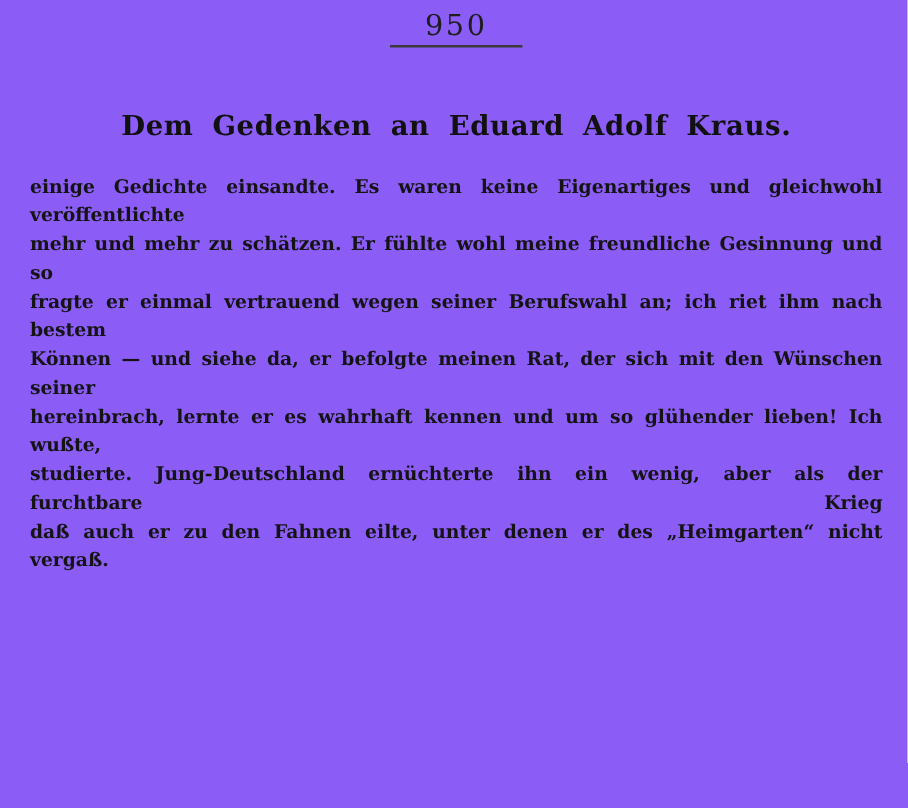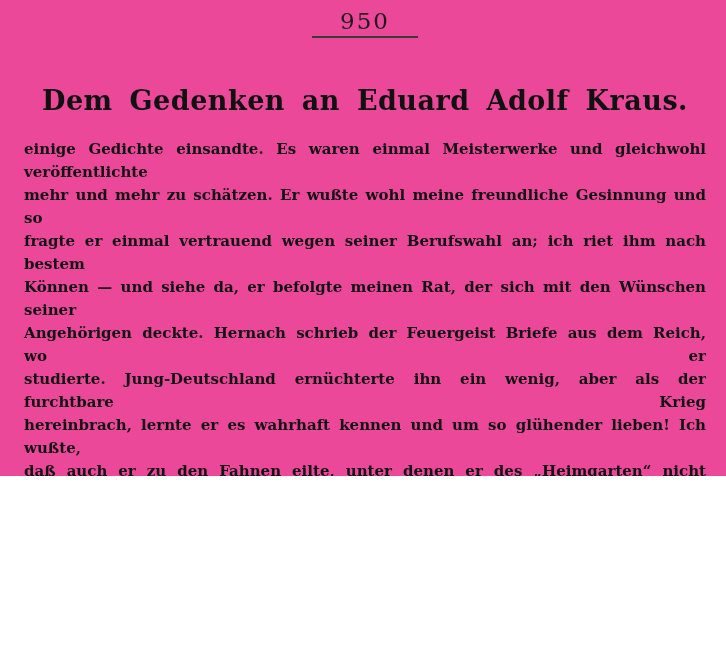--- a/index.html
+++ b/index.html
@@ -3,22 +3,22 @@
 <meta charset="utf-8">
 <style>
   html, body {
     margin: 0;
     padding: 0;
     background: #ffffff;
   }
   .page {
     position: relative;
     width: 726px;
-    height: 476px;
-    background: #ec4899;
+    height: 646px;
+    background: #8b5cf6;
     color: #161616;
     font-family: "DejaVu Serif", "Liberation Serif", serif;
     overflow: hidden;
     box-sizing: border-box;
     padding: 0 20px 0 24px;
   }
   .pageno {
     margin-top: 8px;
     text-align: center;
     font-size: 23px;
@@ -28,21 +28,21 @@
   }
   .rule {
     width: 106px;
     height: 2px;
     background: #3a3a3a;
     margin: 2px auto 0 auto;
   }
   .title {
     margin: 46px 0 0 0;
     text-align: center;
-    font-size: 27px;
+    font-size: 22px;
     line-height: 34px;
     font-weight: bold;
     word-spacing: 7px;
     letter-spacing: 0.5px;
     color: #111;
   }
   .body {
     margin-top: 20px;
     font-size: 15px;
     font-weight: bold;
@@ -65,25 +65,24 @@
 <div class="page">
 
   <div class="pageno">950</div>
   <div class="rule"></div>
 
   <h1 class="title">Dem Gedenken an Eduard Adolf Kraus.</h1>
 
   <div class="body">
 
     <div class="para para-1">
-      <div class="line">einige Gedichte einsandte. Es waren einmal Meisterwerke und gleichwohl veröffentlichte</div>
-      <div class="line">mehr und mehr zu schätzen. Er wußte wohl meine freundliche Gesinnung und so</div>
+      <div class="line">einige Gedichte einsandte. Es waren keine Eigenartiges und gleichwohl veröffentlichte</div>
+      <div class="line">mehr und mehr zu schätzen. Er fühlte wohl meine freundliche Gesinnung und so</div>
       <div class="line">fragte er einmal vertrauend wegen seiner Berufswahl an; ich riet ihm nach bestem</div>
       <div class="line">Können — und siehe da, er befolgte meinen Rat, der sich mit den Wünschen seiner</div>
-      <div class="line">Angehörigen deckte. Hernach schrieb der Feuergeist Briefe aus dem Reich, wo er</div>
+      <div class="line">hereinbrach, lernte er es wahrhaft kennen und um so glühender lieben! Ich wußte,</div>
       <div class="line">studierte. Jung-Deutschland ernüchterte ihn ein wenig, aber als der furchtbare Krieg</div>
-      <div class="line">hereinbrach, lernte er es wahrhaft kennen und um so glühender lieben! Ich wußte,</div>
       <div class="line">daß auch er zu den Fahnen eilte, unter denen er des „Heimgarten“ nicht vergaß.</div>
 
     </div>
 
   </div>
 </div>
 
 </body></html>

